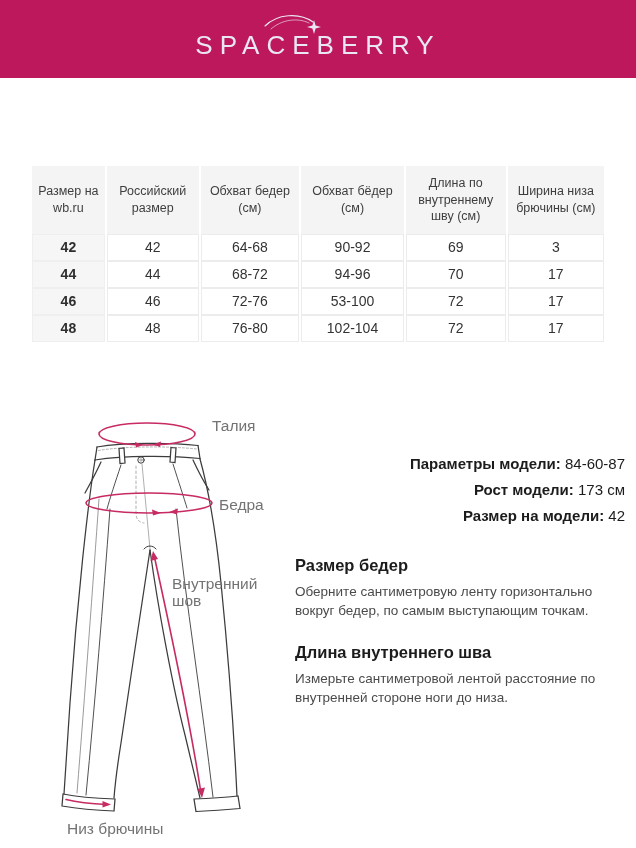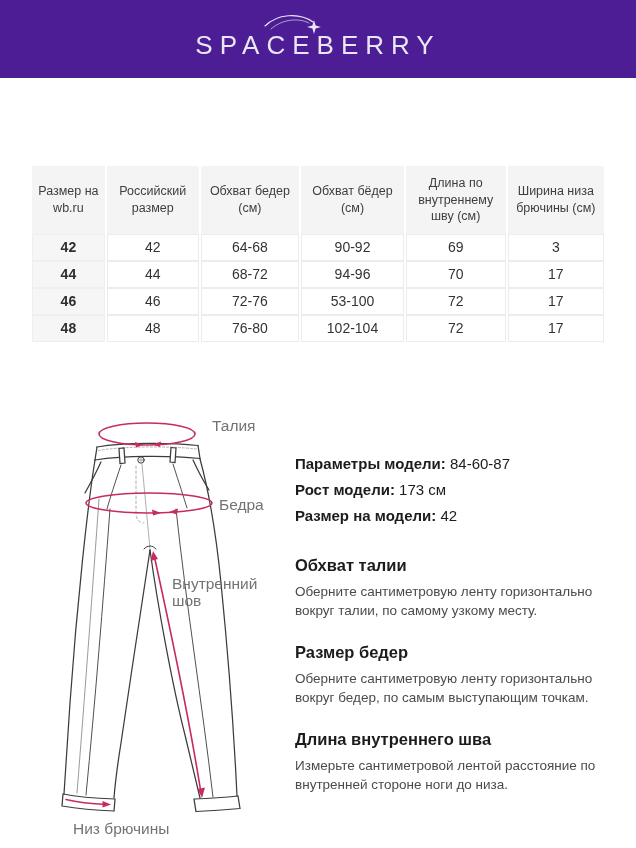--- a/index.html
+++ b/index.html
@@ -1,21 +1,21 @@
 <!DOCTYPE html>
 <html><head>
 <meta charset="utf-8">
 <style>
   * { margin:0; padding:0; box-sizing:border-box; }
   html,body { width:636px; background:#ffffff; font-family:"Liberation Sans", sans-serif; }
   body { height:848px; overflow:hidden; position:relative; }
 
   
   .site-header {
-    height:78px; background:#4c1d95;
+    height:78px; background:#be185d;
     display:flex; align-items:center; justify-content:center;
   }
   .logo { position:relative; padding-top:12px; }
   .logo-text {
     color:#E9E7F3; font-size:26px; letter-spacing:7px; font-weight:400;
   }
   .logo-star { position:absolute; top:-8px; left:66px; width:64px; height:30px; }
 
   
   .table-wrap { margin:88px 30px 0 30px; }
@@ -37,24 +37,24 @@
 
   
   .content-area { position:relative; margin-top:59px; height:458px; }
   .pants-svg { position:absolute; left:55px; top:2px; }
   .diagram-label {
     position:absolute; font-size:15.5px; color:#737373; white-space:nowrap;
   }
   .lbl-waist  { left:212px; top:16px; }
   .lbl-hips   { left:219px; top:95px; }
   .lbl-inseam { left:172px; top:174px; white-space:normal; width:110px; line-height:17px; }
-  .lbl-hem    { left:73px;  top:419px; }
+  .lbl-hem    { left:67px;  top:419px; }
 
   .info-col { position:absolute; left:295px; top:50px; width:330px; }
-  .model-line { font-size:15px; line-height:26px; color:#1C1C1C; }
+  .model-line { font-size:15px; line-height:26px; color:#1C1C1C;text-align:right; }
   .model-line .mlabel { font-weight:700; }
   .model-line .mvalue { font-weight:400; }
 
   .guides { margin-top:27px; }
   .guide { margin-bottom:23px; }
   .guide-title { font-size:16.5px; font-weight:700; color:#1C1C1C; margin-bottom:7px; }
   .guide-text  { font-size:13.5px; line-height:19px; color:#4B4B4B; max-width:310px; }
 </style>
 </head>
 <body>
@@ -202,24 +202,20 @@
       <span class="mlabel">Рост модели:</span>
       <span class="mvalue">173 см</span>
     </div>
     <div class="model-line">
       <span class="mlabel">Размер на модели:</span>
       <span class="mvalue">42</span>
     </div>
 
     <div class="guides">
       <div class="guide">
-        <div class="guide-title">Обхват талии</div>
-        <div class="guide-text">Оберните сантиметровую ленту горизонтально вокруг талии, по самому узкому месту.</div>
-      </div>
-      <div class="guide">
         <div class="guide-title">Размер бедер</div>
         <div class="guide-text">Оберните сантиметровую ленту горизонтально вокруг бедер, по самым выступающим точкам.</div>
       </div>
       <div class="guide">
         <div class="guide-title">Длина внутреннего шва</div>
         <div class="guide-text">Измерьте сантиметровой лентой расстояние по внутренней стороне ноги до низа.</div>
       </div>
     </div>
   </div>
 </div>

